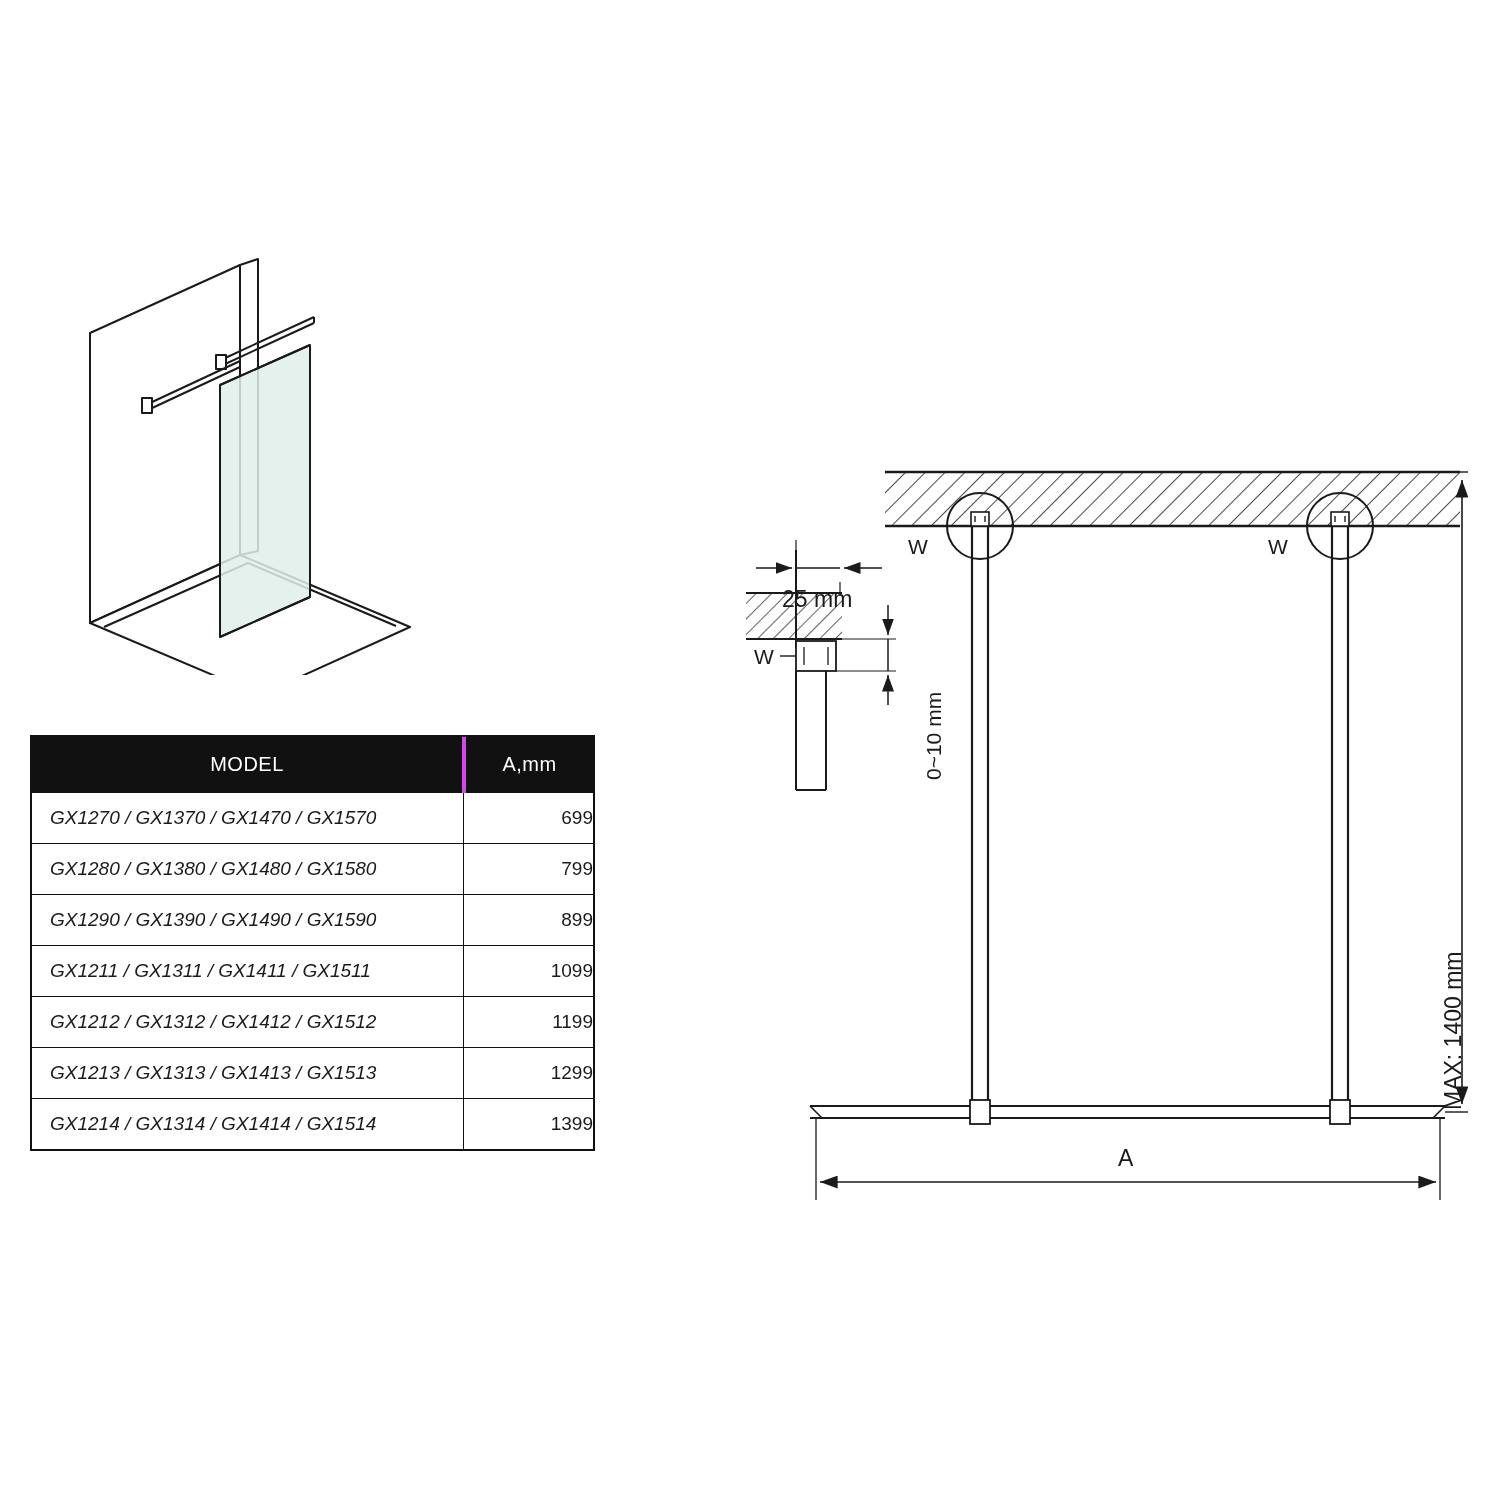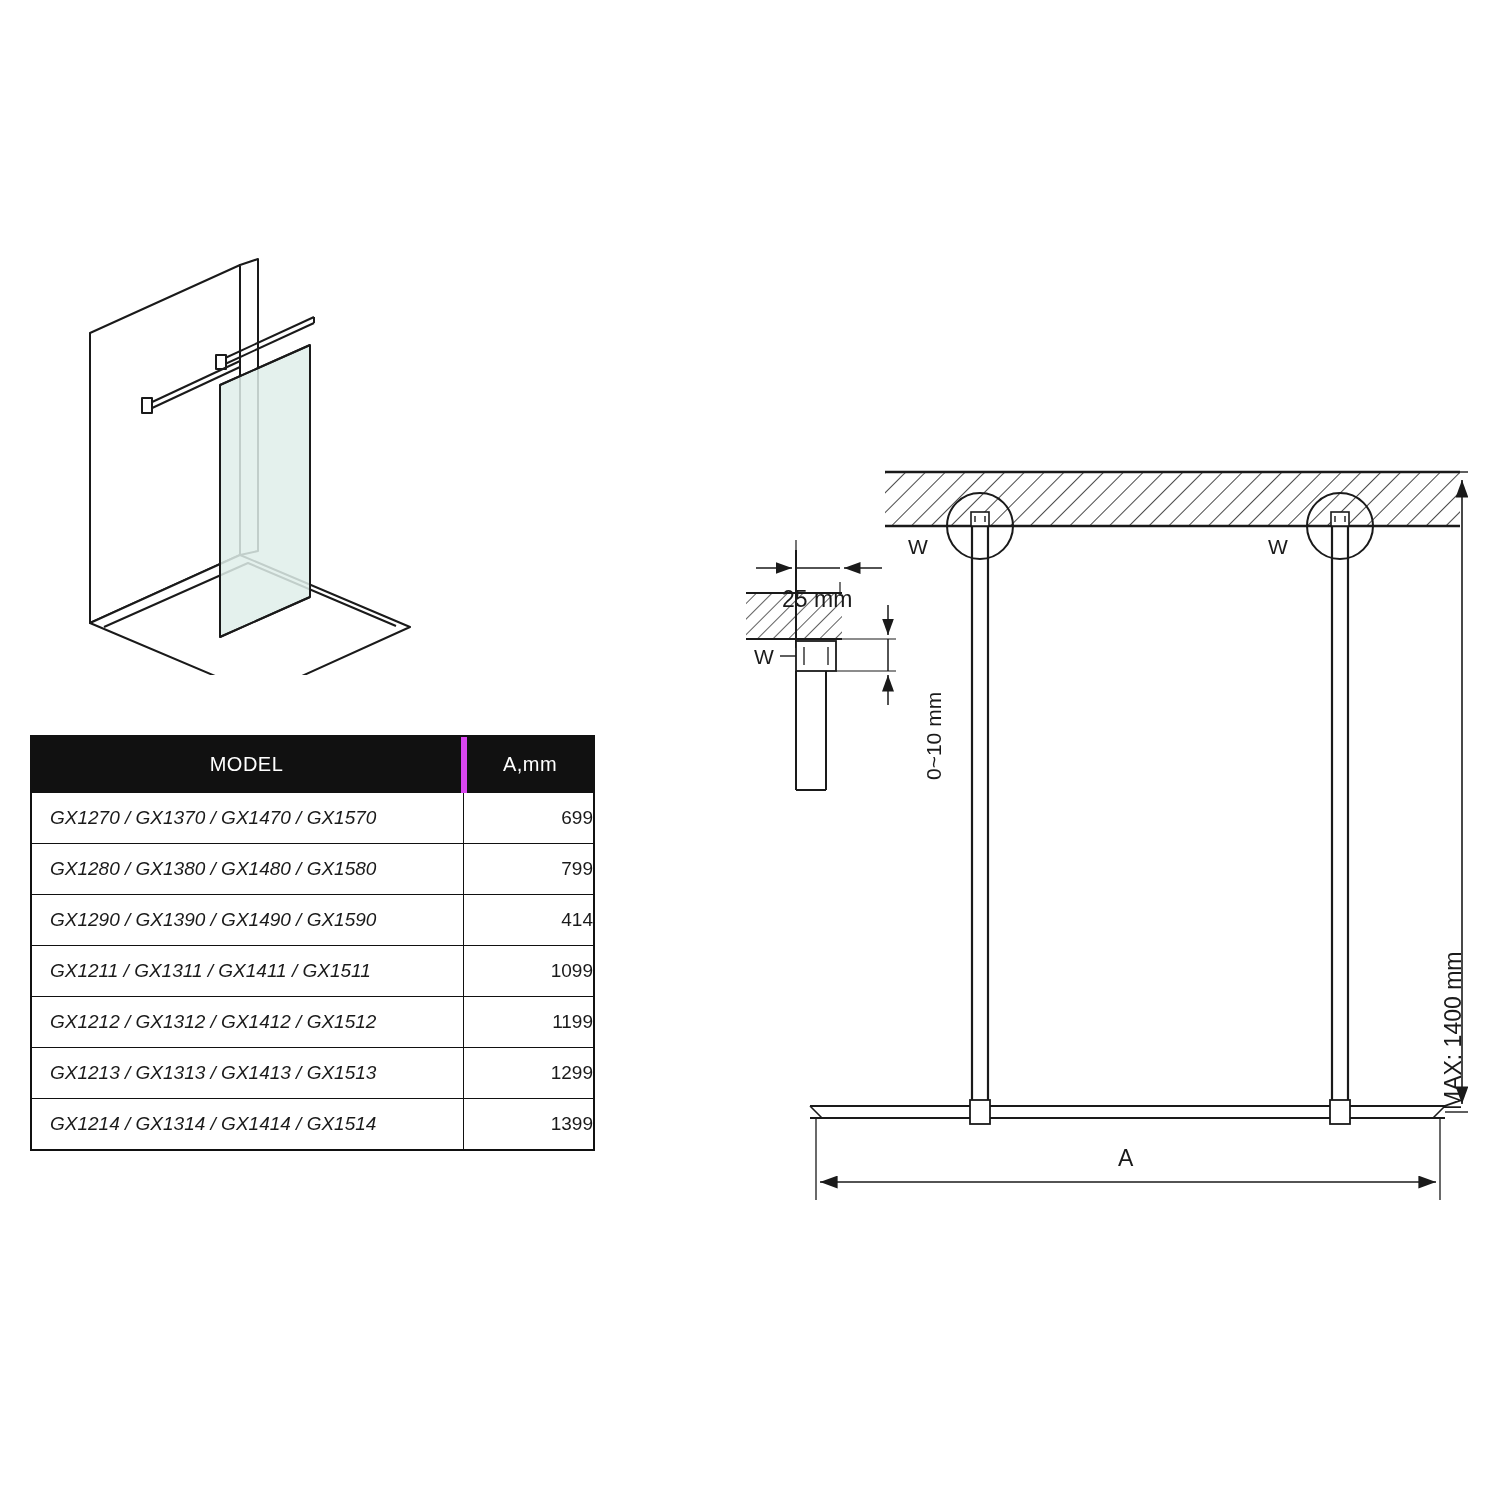--- a/index.html
+++ b/index.html
@@ -61,21 +61,21 @@
   table.spec td.model {
     padding-left: 18px;
     text-align: left;
     border-right: 1px solid #111111;
     font-style: italic;
   }
   table.spec td.val {
     text-align: right;
   }
   table.spec th.model-h {
-    border-right: 6px solid #d946ef;
+    border-right: 4px solid #d946ef;
   }
   table.spec col.c1 { width: 77%; }
   table.spec col.c2 { width: 23%; }
 
   
   .tech-wrap {
     position: absolute;
     left: 700px;
     top: 400px;
     width: 790px;
@@ -149,21 +149,21 @@
         <tr>
           <td class="model">GX1270 / GX1370 / GX1470 / GX1570</td>
           <td class="val">699</td>
         </tr>
         <tr>
           <td class="model">GX1280 / GX1380 / GX1480 / GX1580</td>
           <td class="val">799</td>
         </tr>
         <tr>
           <td class="model">GX1290 / GX1390 / GX1490 / GX1590</td>
-          <td class="val">414</td>
+          <td class="val">899</td>
         </tr>
         <tr>
           <td class="model">GX1211 / GX1311 / GX1411 / GX1511</td>
           <td class="val">1099</td>
         </tr>
         <tr>
           <td class="model">GX1212 / GX1312 / GX1412 / GX1512</td>
           <td class="val">1199</td>
         </tr>
         <tr>

